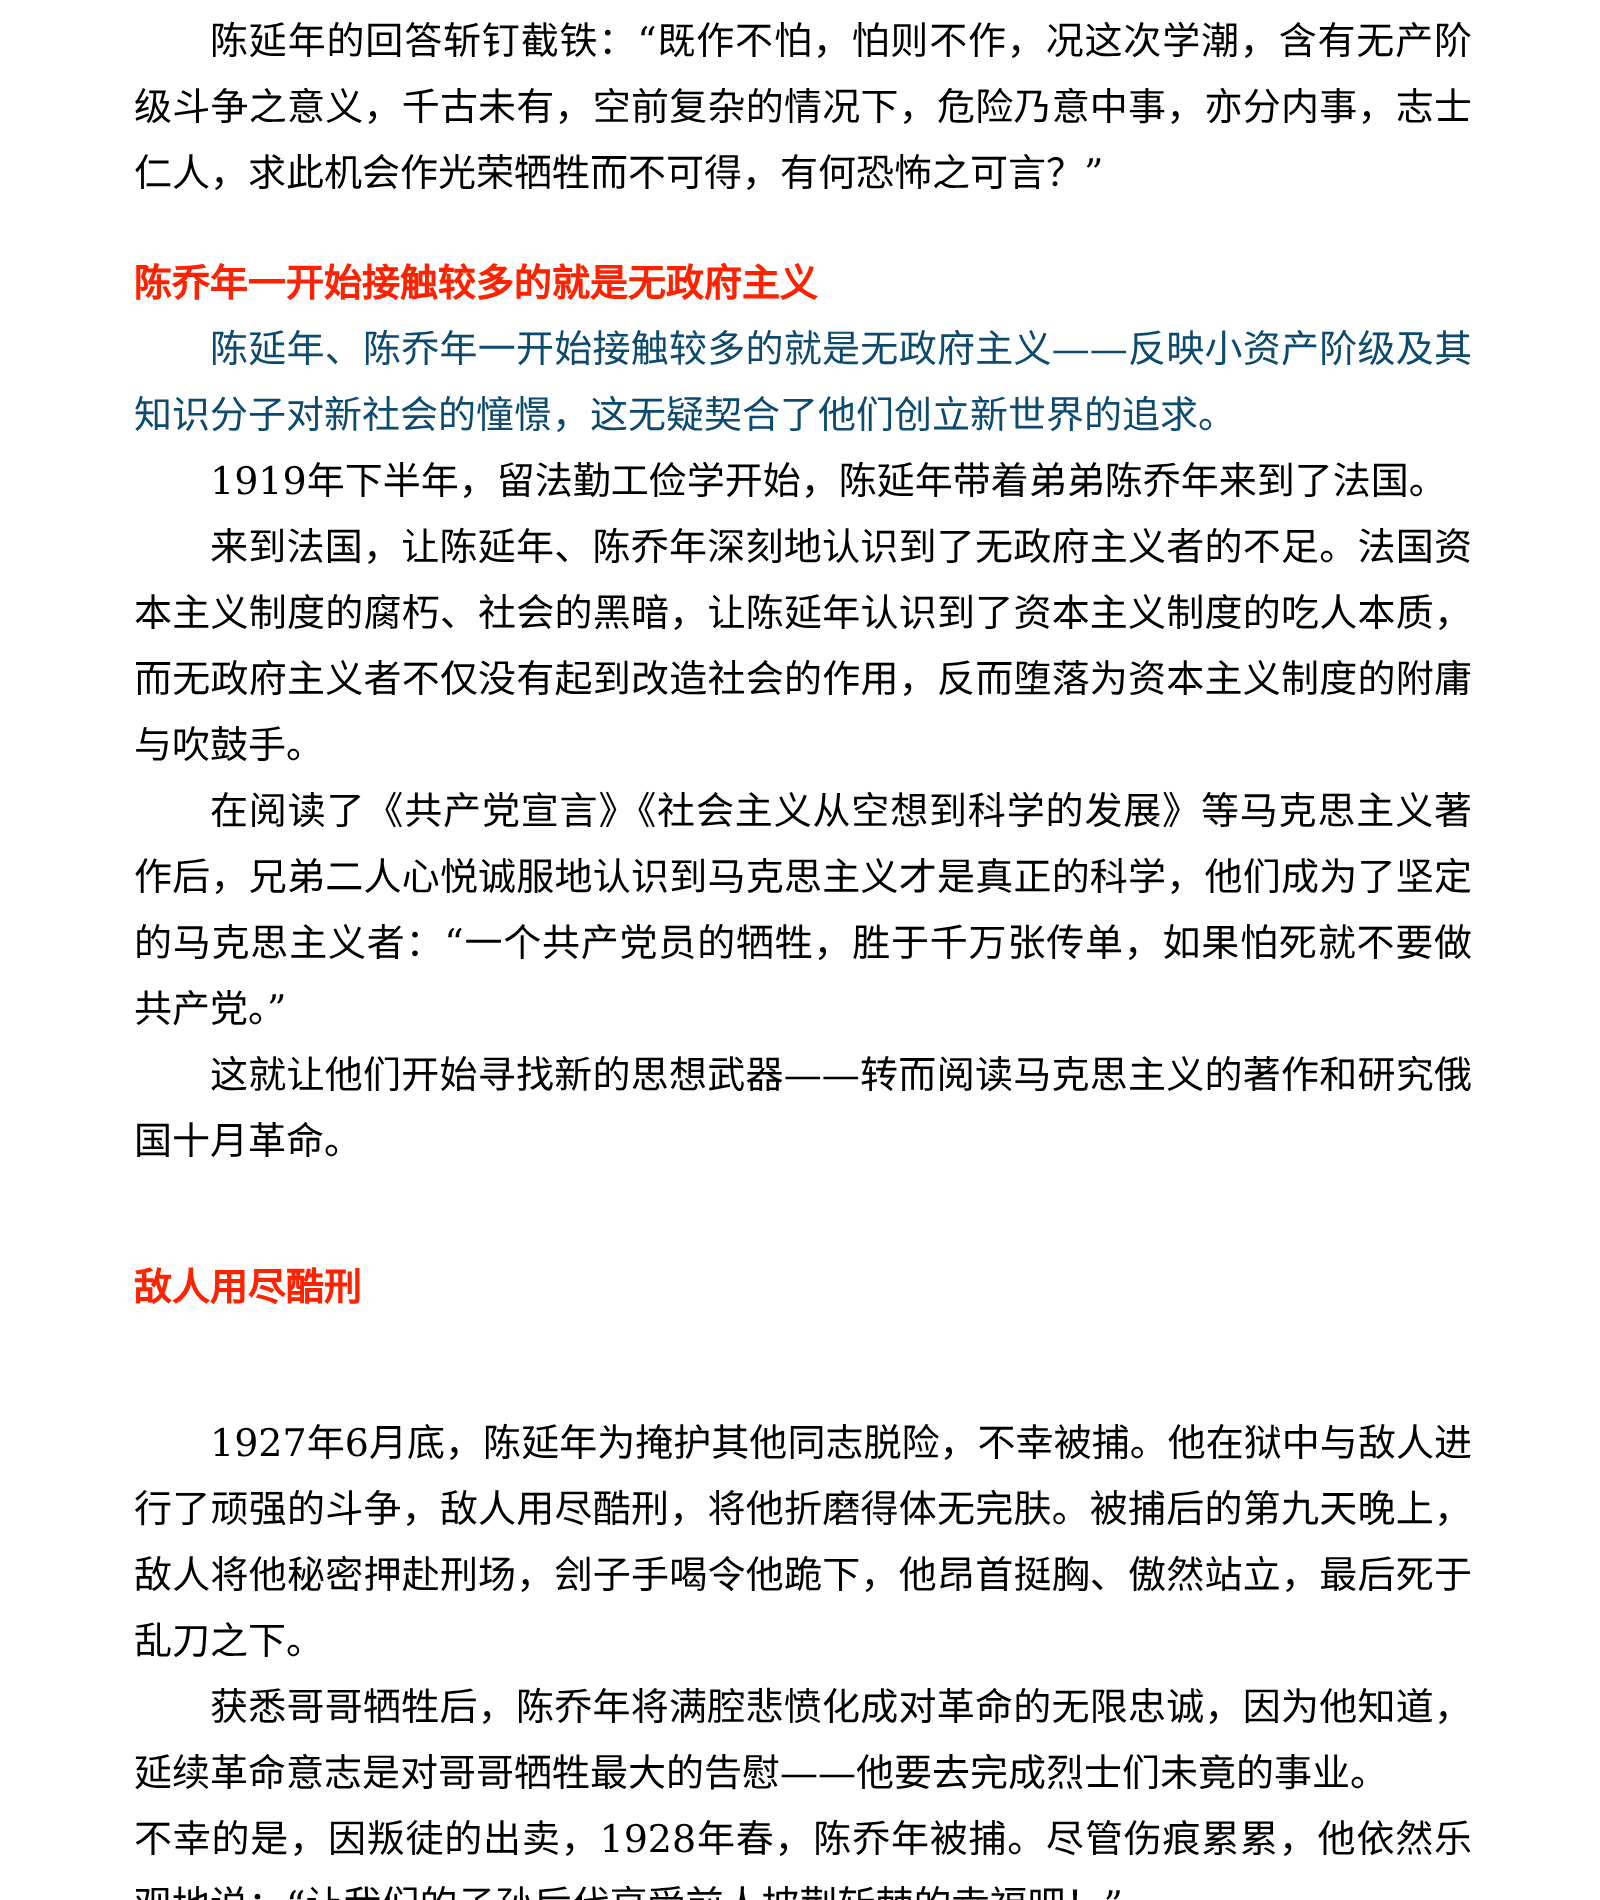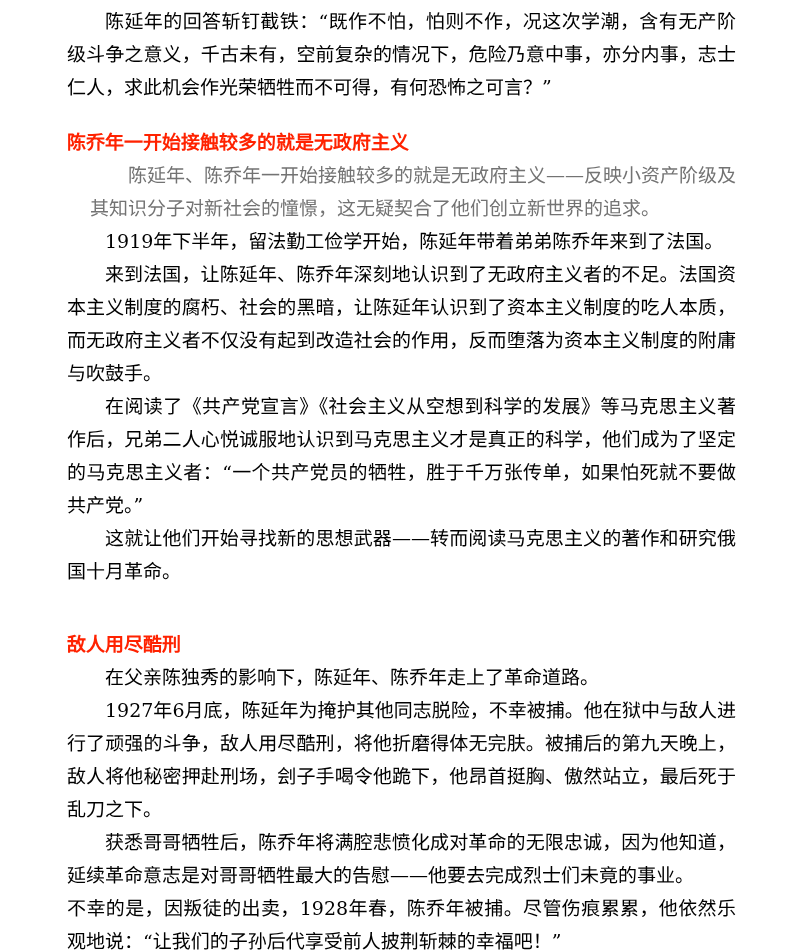--- a/index.html
+++ b/index.html
@@ -41,25 +41,24 @@
   .heading.gap-before-lg { margin-top: 40px; }
 </style>
 </head>
 <body style="background: rgb(255, 255, 255);">
 
 <div class="page">
   <p class="para indent" style="color: rgb(0, 0, 0);">陈延年的回答斩钉截铁：“既作不怕，怕则不作，况这次学潮，含有无产阶级斗争之意义，千古未有，空前复杂的情况下，危险乃意中事，亦分内事，志士仁人，求此机会作光荣牺牲而不可得，有何恐怖之可言？”</p>
 
   <h2 class="heading gap-before-sm" style="color: rgb(255, 34, 0);">陈乔年一开始接触较多的就是无政府主义</h2>
 
-  <p class="para indent" style="color: #737373; margin-left: 23px;">陈延年、陈乔年一开始接触较多的就是无政府主义——反映小资产阶级及其知识分子对新社会的憧憬，这无疑契合了他们创立新世界的追求。</p>
+  <p class="para indent" style="color: #0c4a6e;">陈延年、陈乔年一开始接触较多的就是无政府主义——反映小资产阶级及其知识分子对新社会的憧憬，这无疑契合了他们创立新世界的追求。</p>
   <p class="para indent" style="color: rgb(0, 0, 0);">1919年下半年，留法勤工俭学开始，陈延年带着弟弟陈乔年来到了法国。</p>
   <p class="para indent" style="color: rgb(0, 0, 0);">来到法国，让陈延年、陈乔年深刻地认识到了无政府主义者的不足。法国资本主义制度的腐朽、社会的黑暗，让陈延年认识到了资本主义制度的吃人本质，而无政府主义者不仅没有起到改造社会的作用，反而堕落为资本主义制度的附庸与吹鼓手。</p>
   <p class="para indent" style="color: rgb(0, 0, 0);">在阅读了《共产党宣言》《社会主义从空想到科学的发展》等马克思主义著作后，兄弟二人心悦诚服地认识到马克思主义才是真正的科学，他们成为了坚定的马克思主义者：“一个共产党员的牺牲，胜于千万张传单，如果怕死就不要做共产党。”</p>
   <p class="para indent" style="color: rgb(0, 0, 0);">这就让他们开始寻找新的思想武器——转而阅读马克思主义的著作和研究俄国十月革命。</p>
 
   <h2 class="heading gap-before-lg" style="color: rgb(255, 34, 0);">敌人用尽酷刑</h2>
 
-  <p class="para indent" style="color: rgb(0, 0, 0);">在父亲陈独秀的影响下，陈延年、陈乔年走上了革命道路。</p>
-  <p class="para indent" style="color: rgb(0, 0, 0);">1927年6月底，陈延年为掩护其他同志脱险，不幸被捕。他在狱中与敌人进行了顽强的斗争，敌人用尽酷刑，将他折磨得体无完肤。被捕后的第九天晚上，敌人将他秘密押赴刑场，刽子手喝令他跪下，他昂首挺胸、傲然站立，最后死于乱刀之下。</p>
+  <p class="para indent" style="color: rgb(0, 0, 0); margin-top: 45px;">1927年6月底，陈延年为掩护其他同志脱险，不幸被捕。他在狱中与敌人进行了顽强的斗争，敌人用尽酷刑，将他折磨得体无完肤。被捕后的第九天晚上，敌人将他秘密押赴刑场，刽子手喝令他跪下，他昂首挺胸、傲然站立，最后死于乱刀之下。</p>
   <p class="para indent" style="color: rgb(0, 0, 0);">获悉哥哥牺牲后，陈乔年将满腔悲愤化成对革命的无限忠诚，因为他知道，延续革命意志是对哥哥牺牲最大的告慰——他要去完成烈士们未竟的事业。</p>
   <p class="para" style="color: rgb(0, 0, 0);">不幸的是，因叛徒的出卖，1928年春，陈乔年被捕。尽管伤痕累累，他依然乐观地说：“让我们的子孙后代享受前人披荆斩棘的幸福吧！”</p>
 </div>
 
 </body></html>

